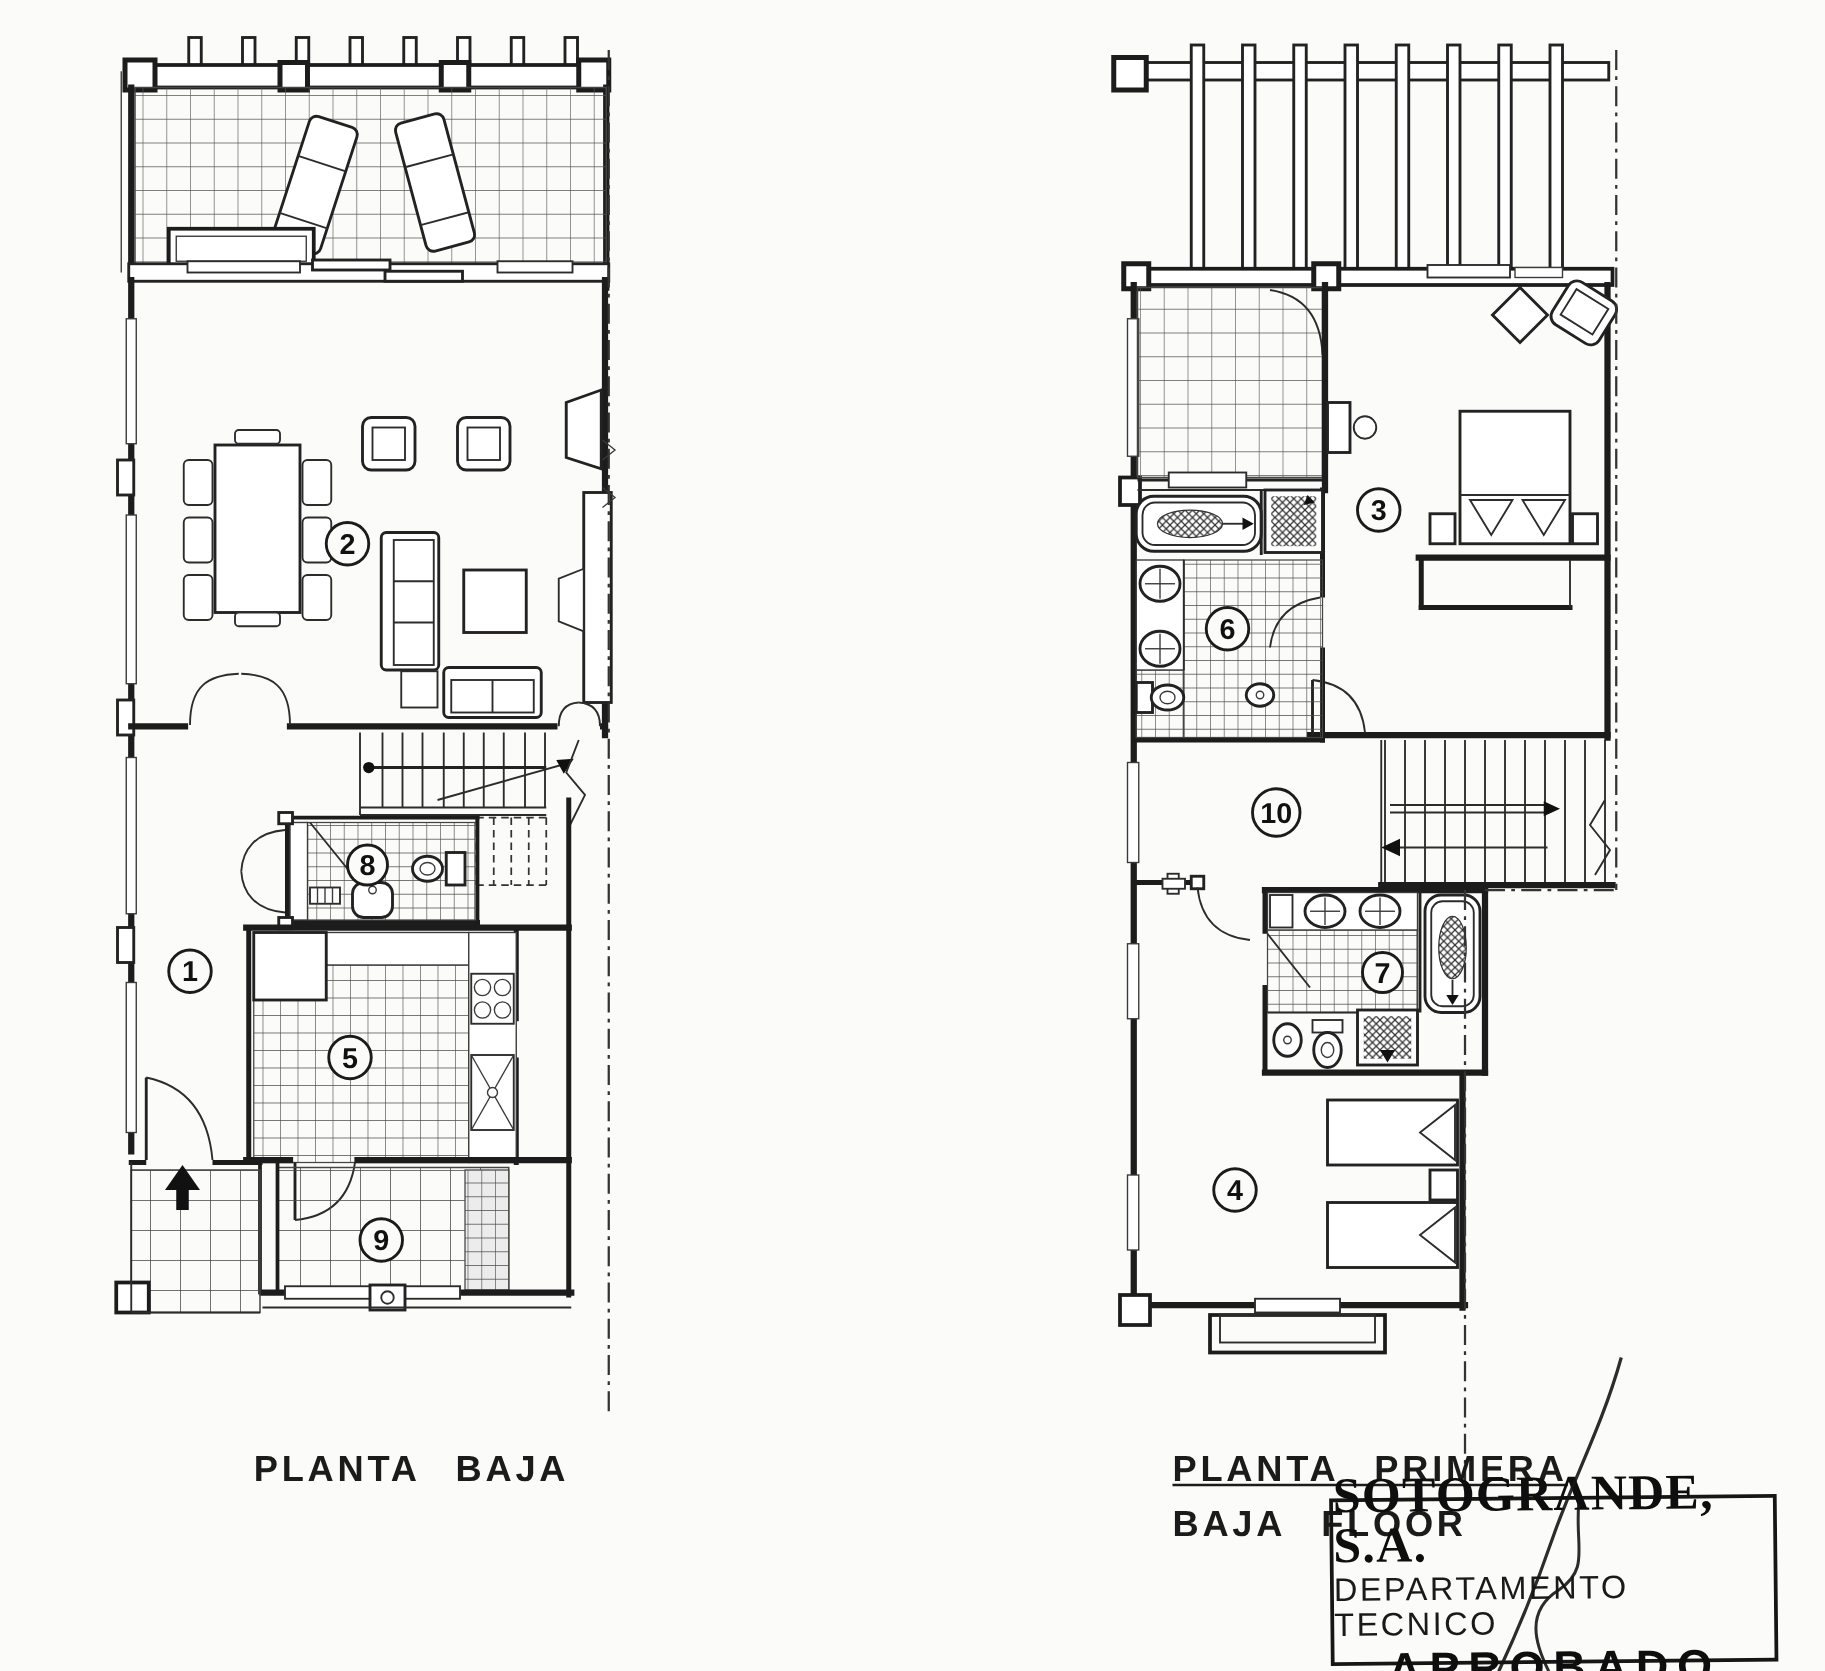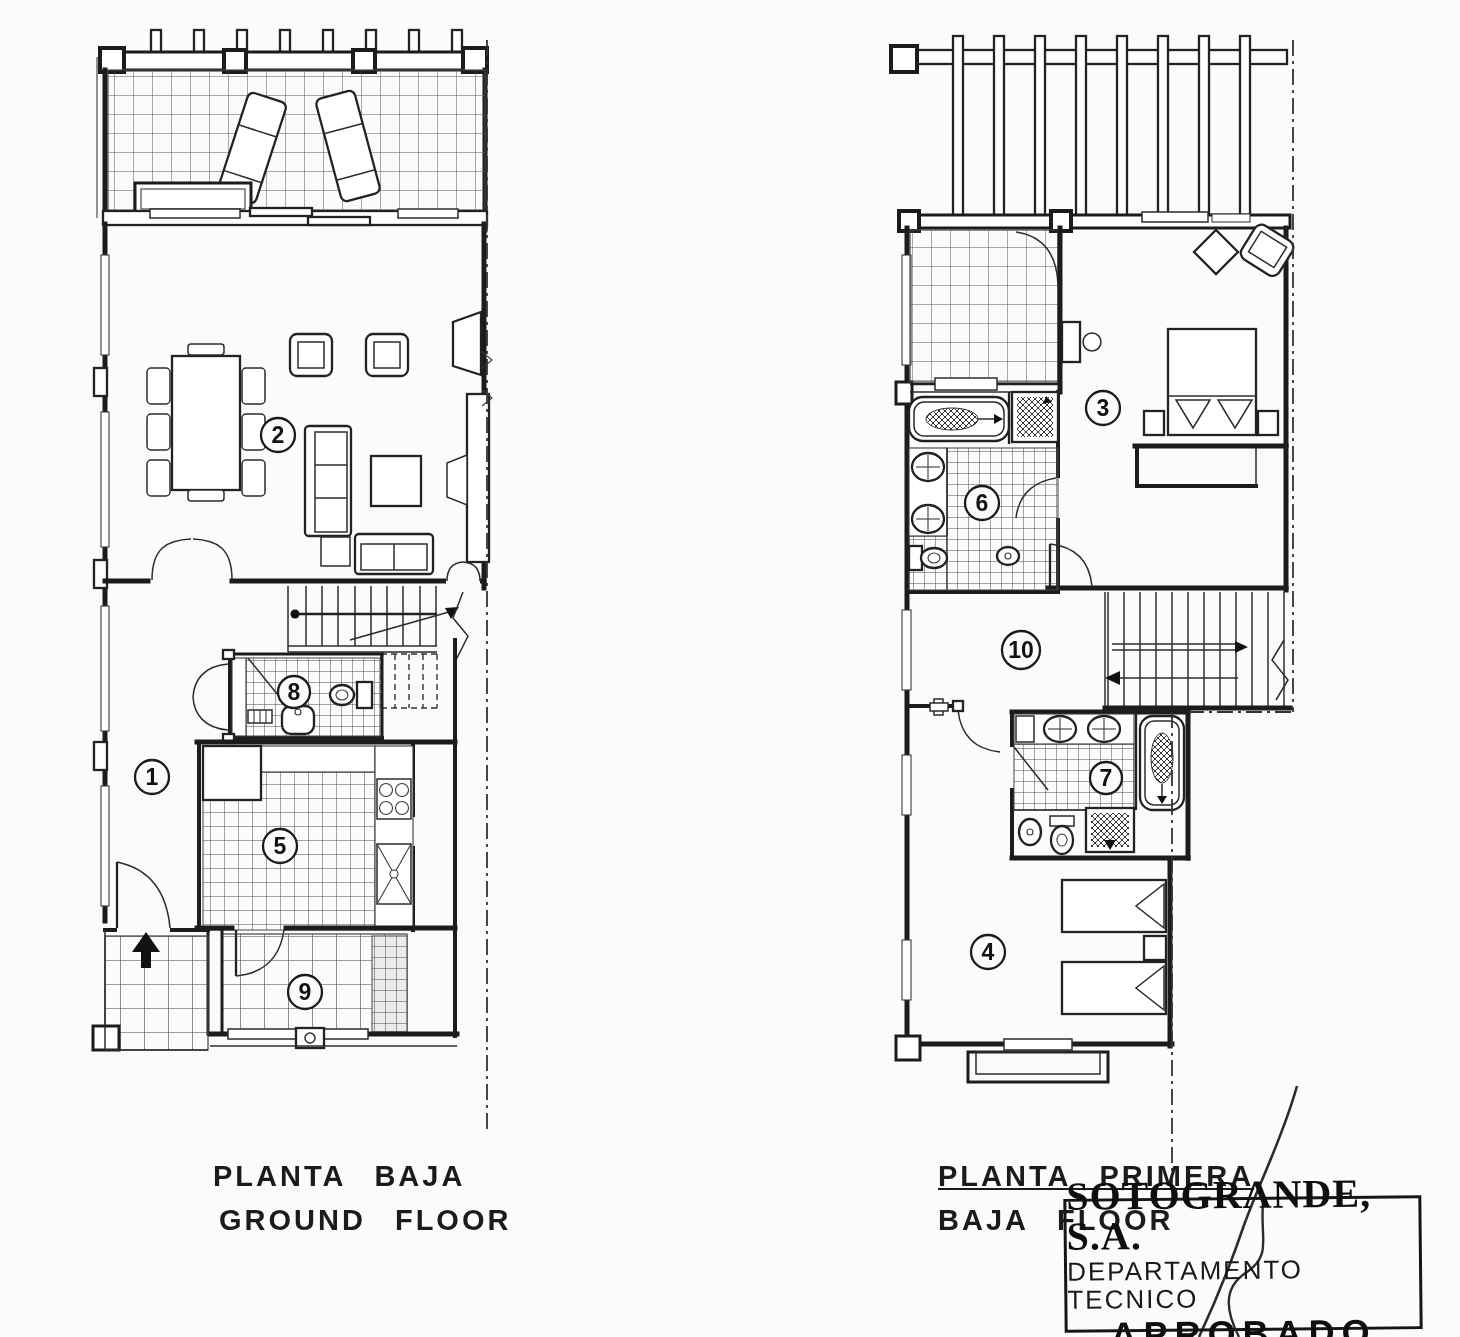--- a/index.html
+++ b/index.html
@@ -539,22 +539,21 @@
       <circle class="roomcircle" cx="1106" cy="778" r="16"></circle>
       <text class="roomnum" x="1106" y="786">7</text>
     </g>
     <g>
       <circle class="roomcircle" cx="988" cy="952" r="17"></circle>
       <text class="roomnum" x="988" y="960">4</text>
     </g>
   </g>
 </svg>
 
-<div class="plan-title" style="left:213px;top:1160px;">PLANTA BAJA</div>
-<div class="plan-title" style="left:219px;top:1204px;">GROUND FLOOR</div>
+<div class="plan-title" style="left:203px;top:1160px;">PLANTA BAJA</div>
 <div class="plan-title" style="left:938px;top:1160px;text-decoration:underline;">PLANTA PRIMERA</div>
 <div class="plan-title" style="left:938px;top:1204px;">BAJA FLOOR</div>
 
 <div class="stamp">
   <div class="stamp-co">SOTOGRANDE, S.A.</div>
   <div class="stamp-dept">DEPARTAMENTO TECNICO</div>
   <div class="stamp-status">APROBADO</div>
 </div>
 
 <svg class="sig-svg" width="1460" height="1337" viewBox="0 0 1460 1337">

